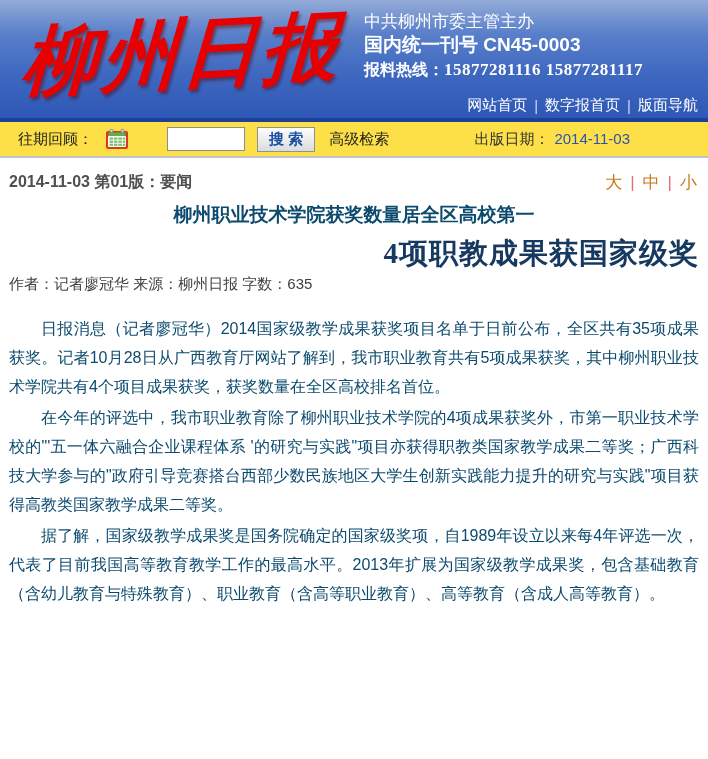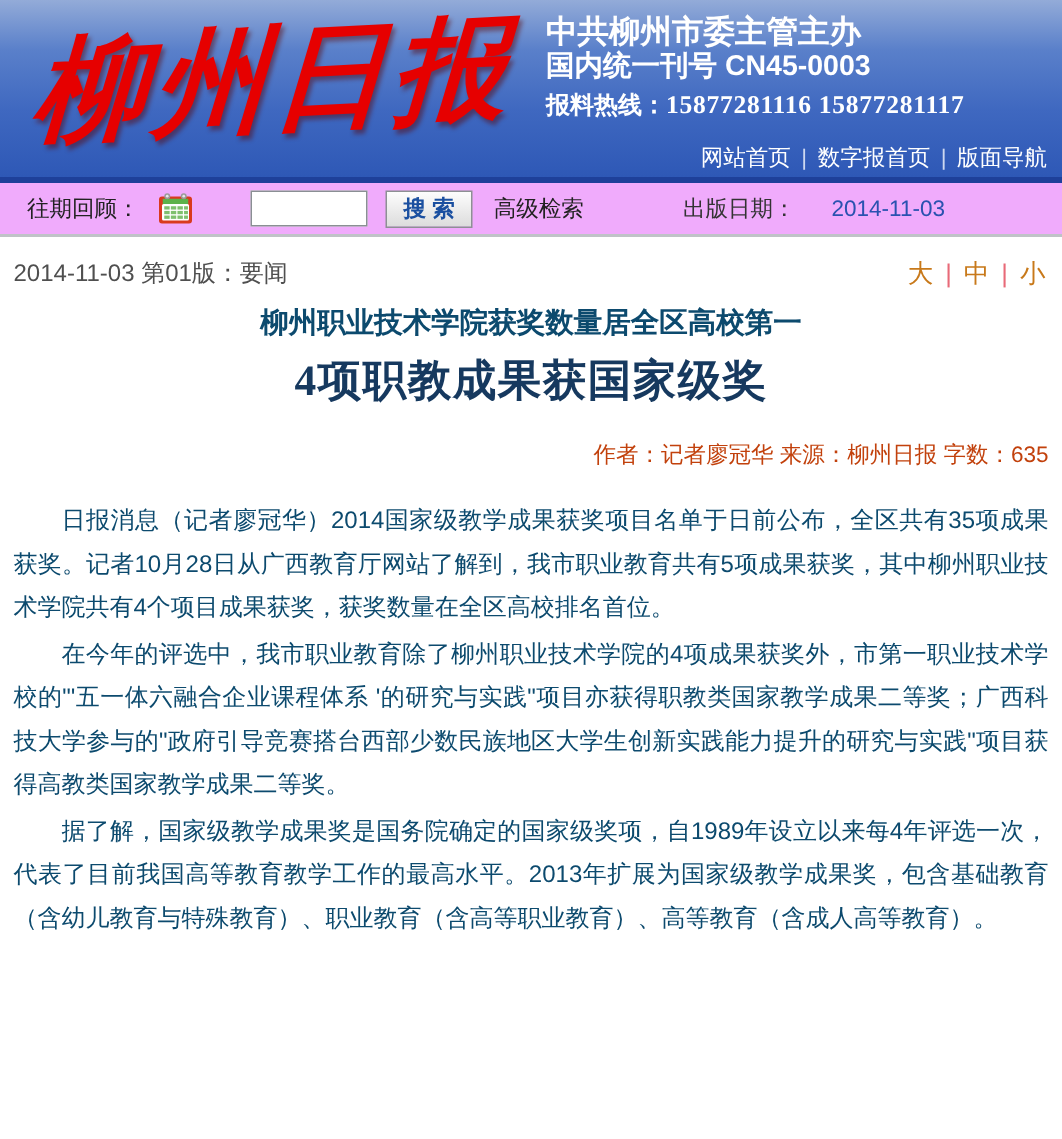--- a/index.html
+++ b/index.html
@@ -33,42 +33,42 @@
     white-space: nowrap;
     font-family: "Liberation Serif", serif;
   }
   .header-info {
     position: absolute;
     left: 364px;
     top: 10px;
     color: #ffffff;
     white-space: nowrap;
   }
-  .header-info .line1 { font-size: 21px; font-weight: bold; line-height: 23px; }
+  .header-info .line1 { font-size: 17px; font-weight: normal; line-height: 23px; }
   .header-info .line2 { font-size: 19px; font-weight: bold; line-height: 24px; }
   .header-info .line3 { font-size: 16px; font-weight: bold; line-height: 22px; margin-top: 2px; font-family: Liberation Serif, serif; }
   .header-info .line3 .nums { font-size: 17px; letter-spacing: 0.5px; }
 
   .header-nav {
     position: absolute;
     right: 10px;
     bottom: 3px;
     color: #ffffff;
     font-size: 15px;
     display: flex;
     align-items: center;
     gap: 7px;
   }
   .header-nav a { color: #ffffff; text-decoration: none; cursor: pointer; }
   .header-nav .sep { color: #cdd8f0; }
 
   
   .toolbar {
     height: 36px;
-    background: #f0abfc;
+    background: #fde047;
     border-bottom: 2px solid #bfc3c7;
     display: flex;
     align-items: center;
     padding-left: 18px;
     font-size: 15px;
     color: #222;
   }
   .toolbar .archive-label { margin-right: 12px; }
   .cal-icon { width: 24px; height: 22px; cursor: pointer; margin-right: 38px; display: inline-block; }
   .search-input {
@@ -87,56 +87,56 @@
     border: 1px solid #8d9094;
     color: #1a4fa0;
     font-weight: bold;
     font-size: 15px;
     cursor: pointer;
     margin-right: 14px;
   }
   .adv-search { color: #222; text-decoration: none; cursor: pointer; }
   .pubdate { margin-left: auto; margin-right: 78px; white-space: nowrap; }
   .pubdate .lbl { color: #333; }
-  .pubdate .val { color: #2a52b0; margin-left: 24px; }
+  .pubdate .val { color: #2a52b0; margin-left: 5px; }
 
   
   .content { padding: 0 9px; }
   .meta-row {
     display: flex;
     justify-content: space-between;
     align-items: center;
     padding: 13px 2px 4px 0;
   }
-  .edition { font-size: 16px; font-weight: normal; color: #4f4f4f; }
+  .edition { font-size: 16px; font-weight: bold; color: #4f4f4f; }
   .size-controls { font-size: 17px; color: #c8791a; display: flex; gap: 8px; align-items: center; }
   .size-controls a { color: #c8791a; text-decoration: none; cursor: pointer; }
   .size-controls .sep { color: #e86a78; }
 
   .kicker {
     text-align: center;
     color: #0c4a6e;
     font-weight: bold;
     font-size: 19px;
     margin-top: 4px;
   }
   .headline {
-    text-align: center;
+    text-align: right;
     color: #16395f;
     font-family: "Liberation Serif", serif;
     font-weight: bold;
     font-size: 29px;
     margin-top: 6px;
     letter-spacing: 1px;
   }
   .byline {
-    text-align: right;
-    color: #c2410c;
-    font-size: 15px;
-    margin-top: 20px;
+    text-align: left;
+    color: #404040;
+    font-size: 15px;
+    margin-top: 1px;
   }
   .body-text { margin-top: 20px; }
   .body-text p {
     color: #0c4a6e;
     font-size: 16px;
     line-height: 29px;
     text-indent: 2em;
     margin-bottom: 2px;
     text-align: justify;
   }

